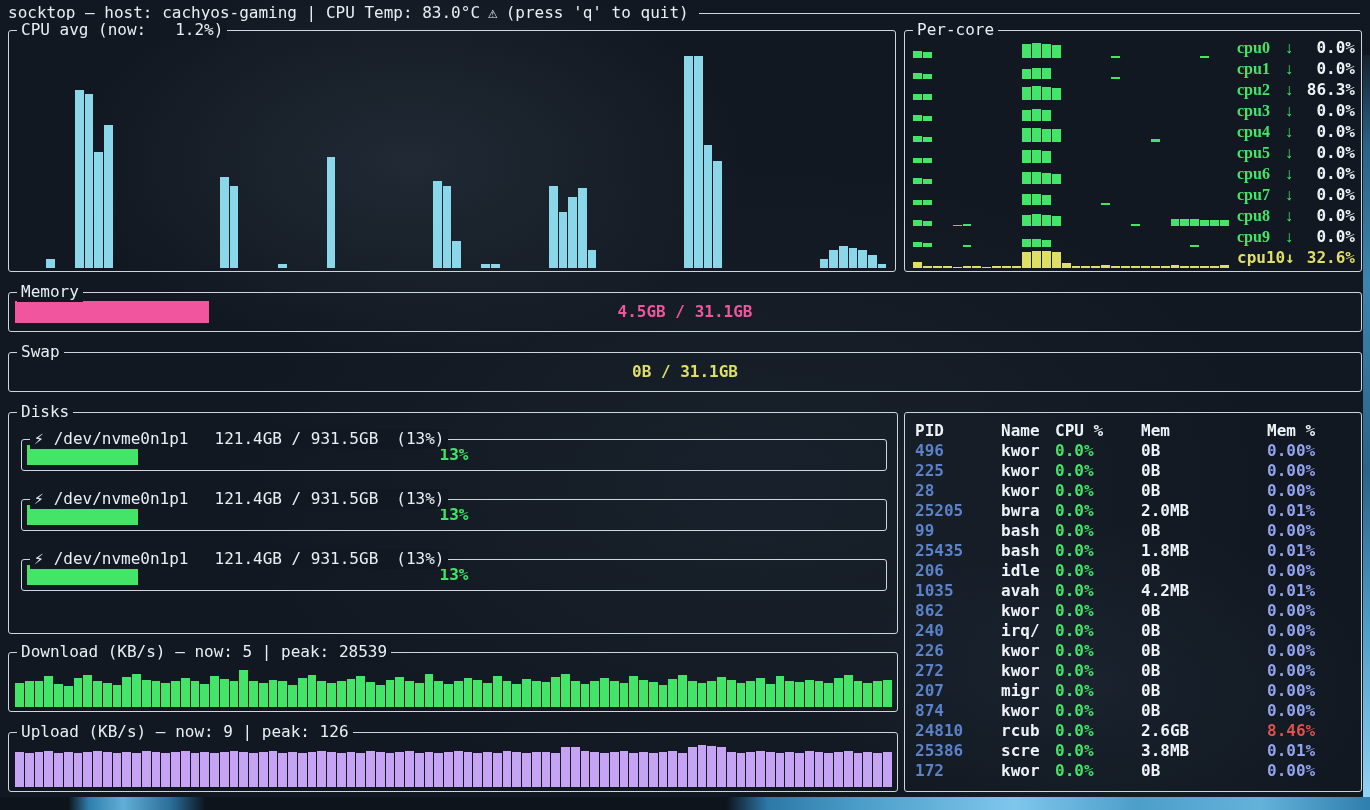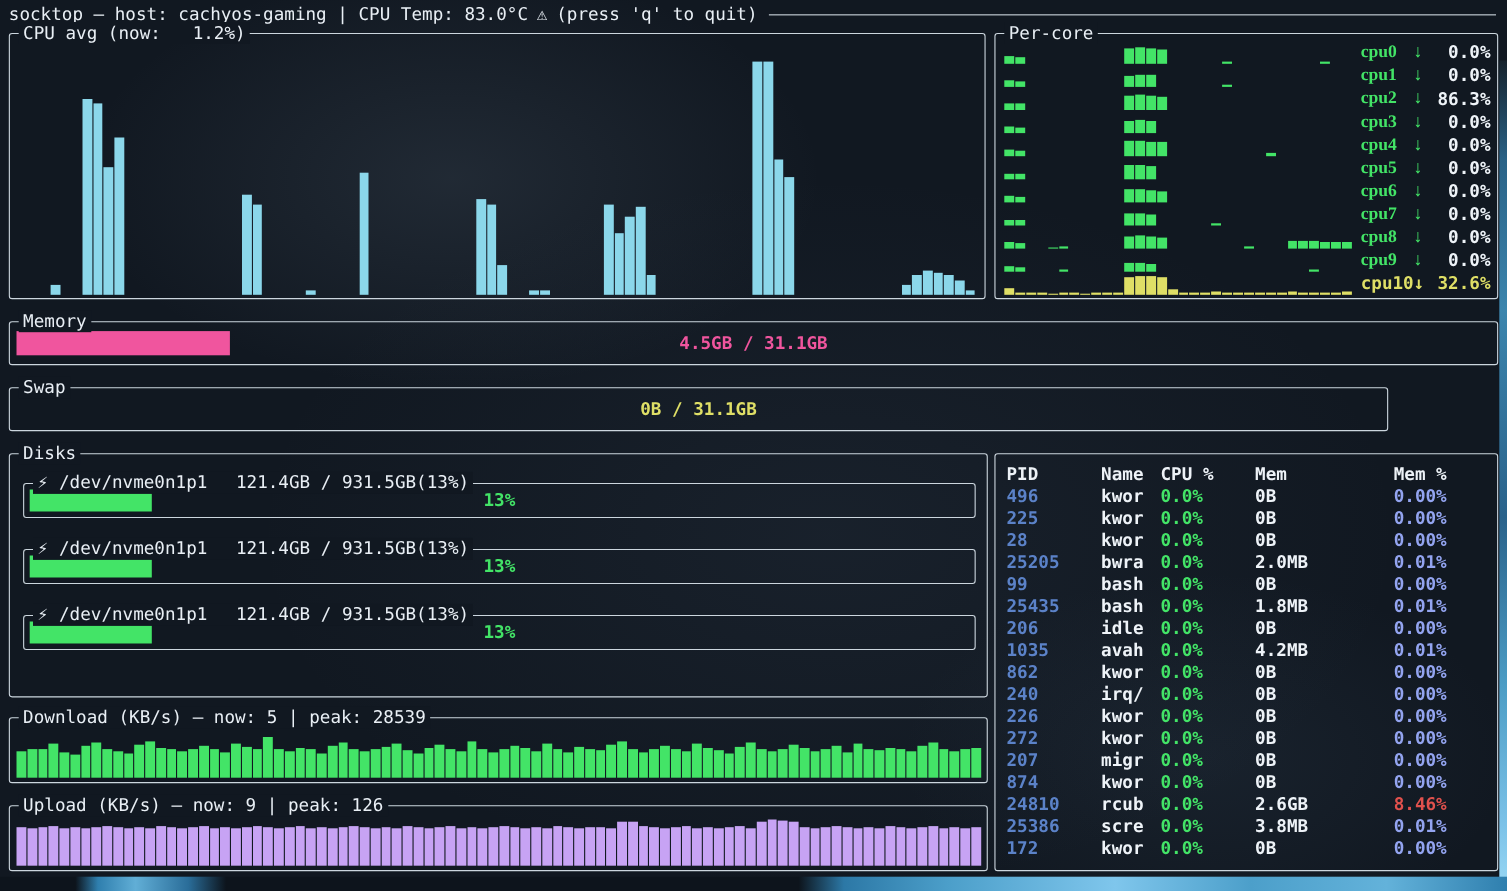--- a/index.html
+++ b/index.html
@@ -55,35 +55,35 @@
   .core-row{display:flex;align-items:flex-end;height:21px;}
   .core-chart{flex:1;height:19px;margin-right:8px;}
   .core-name{width:48px;font-weight:bold;white-space:pre;}
   .core-arrow{width:12px;font-weight:bold;}
   .core-val{width:58px;text-align:right;font-weight:bold;align-self:center;}
   .core-green .core-name,.core-green .core-arrow{color:var(--green);font-family:Liberation Serif, serif;}
   .core-green .core-val{color:#eef3f8;}
   .core-yellow .core-name,.core-yellow .core-arrow,.core-yellow .core-val{color:var(--yellow);}
 
   #memory-panel{left:8px;top:292px;width:1354px;height:40px;}
-  #swap-panel{left:8px;top:352px;width:1254px;height:40px;}
+  #swap-panel{left:8px;top:352px;width:1354px;height:40px;}
   .gauge-fill{position:absolute;left:6px;top:8px;bottom:8px;}
   #memory-panel .gauge-fill{background:var(--pink);}
   #swap-panel .gauge-fill{background:var(--yellow);}
   .gauge-label{position:absolute;inset:0;display:flex;align-items:center;justify-content:center;font-weight:bold;}
   #memory-panel .gauge-label{color:var(--pink);}
   #swap-panel .gauge-label{color:var(--yellow);}
 
   #disks-panel{left:8px;top:412px;width:890px;height:222px;}
   .disk-item{position:relative;margin:28px 10px 0 12px;height:32px;border:1px solid var(--border);border-radius:3px;}
   .disk-item:first-child{margin-top:26px;}
   .disk-title{position:absolute;top:-11px;left:8px;background:var(--bg);padding:0 4px;display:flex;white-space:pre;color:var(--title);z-index:2;}
   .disk-icon{margin-right:10px;}
   .disk-device{margin-right:26px;}
-  .disk-usage{}
+  .disk-usage{margin-right:18px;}
   .disk-fill{position:absolute;left:5px;top:5px;bottom:5px;background:var(--green);}
   .disk-center{position:absolute;inset:0;display:flex;align-items:center;justify-content:center;color:var(--green);font-weight:bold;}
 
   #download-panel{left:8px;top:652px;width:890px;height:60px;}
   #upload-panel{left:8px;top:732px;width:890px;height:60px;}
   .net-chart{position:absolute;left:6px;right:6px;top:10px;bottom:4px;}
 
   #proc-panel{left:904px;top:412px;width:458px;height:380px;}
   .proc-body{position:absolute;left:10px;right:6px;top:8px;bottom:6px;}
   .proc-row{display:grid;grid-template-columns:86px 54px 86px 126px 1fr;height:20px;align-items:center;white-space:pre;}

